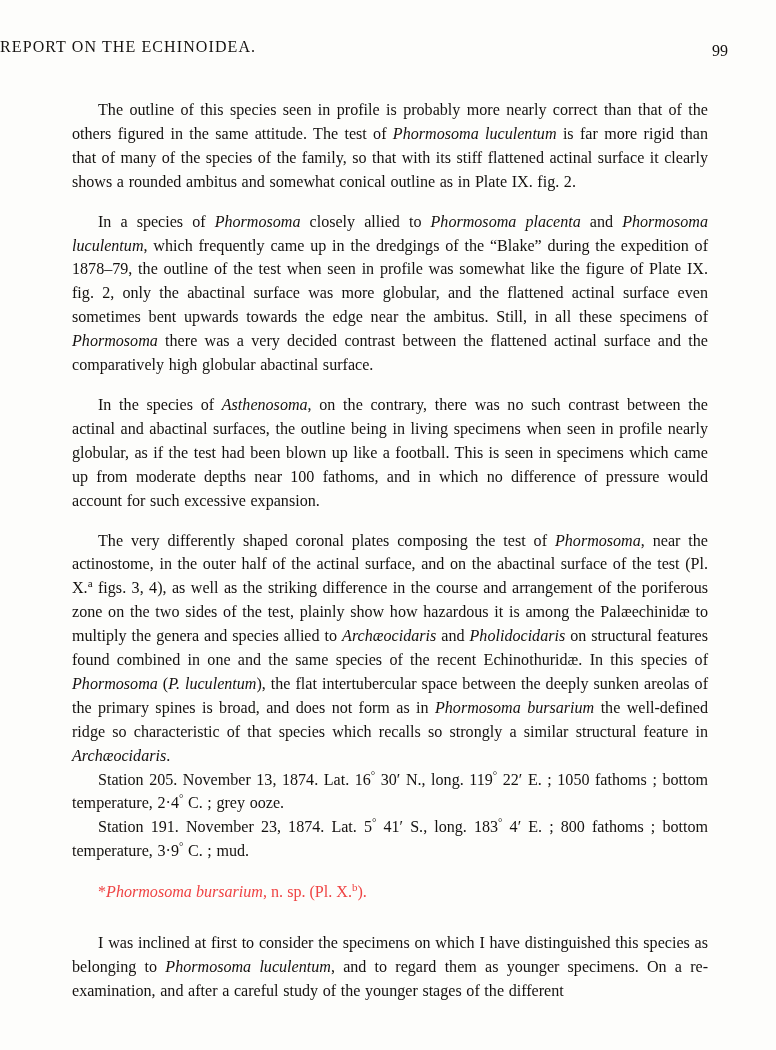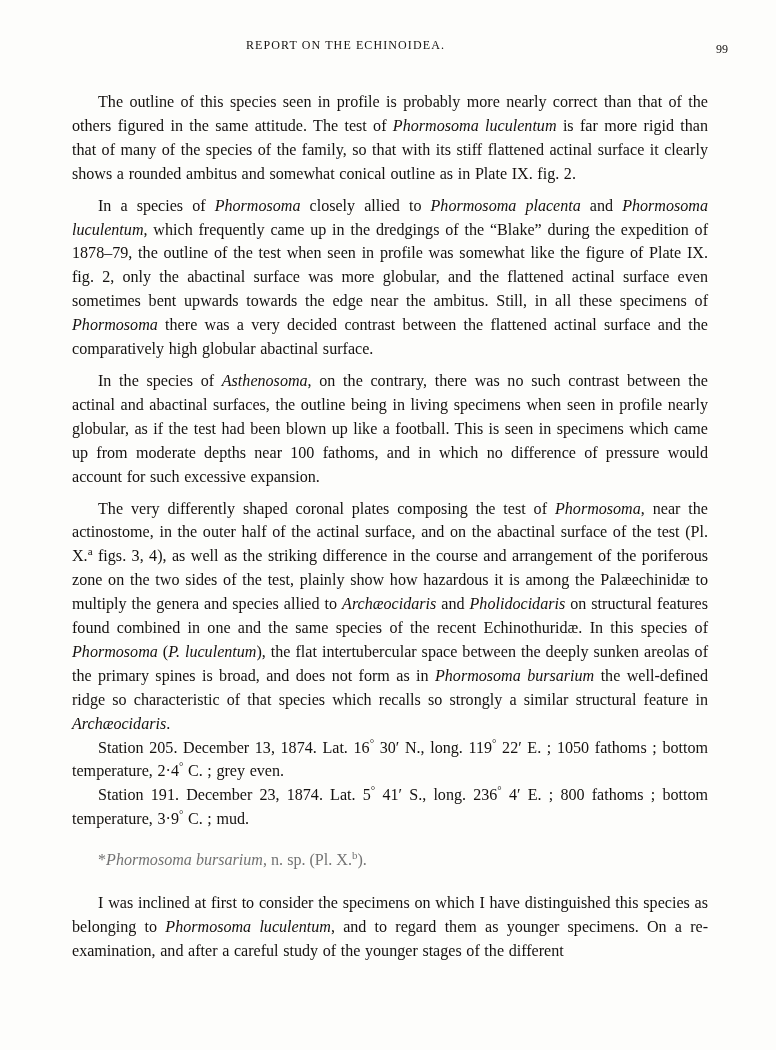--- a/index.html
+++ b/index.html
@@ -28,41 +28,41 @@
     left: 0;
     top: 38px;
     width: 776px;
     height: 24px;
   }
   .running-title {
     position: absolute;
     left: 0;
     top: 0;
     width: 691px;
-    text-align: center;
-    font-size: 12px;
+    text-align: left;
+    font-size: 16px;
     letter-spacing: 1.1px;
     font-variant: normal;
     color: #14110f;
   }
   .page-number {
     position: absolute;
     right: 48px;
     top: 4px;
-    font-size: 12px;
+    font-size: 16px;
     color: #14110f;
   }
   .body-col {
     position: absolute;
     left: 72px;
     top: 82px;
     width: 636px;
   }
   p.para {
-    margin: 8px 0 0 0;
+    margin: 16px 0 0 0;
     font-size: 16.1px;
     line-height: 23.9px;
     text-align: justify;
     text-justify: inter-word;
     color: #14110f;
     text-indent: 26px;
     word-spacing: 0.6px;
   }
   p.station {
     margin: 0;
@@ -73,21 +73,21 @@
     text-indent: 26px;
     word-spacing: 0.6px;
   }
   .spacer-sm { height: 11px; }
   .spacer-md { height: 17px; }
   .heading-sp {
     margin: 0;
     font-size: 16.1px;
     line-height: 23.9px;
     text-indent: 26px;
-    color: #737373;
+    color: #ef4444;
   }
   i, .it { font-style: italic; }
   .sup {
     font-size: 11px;
     vertical-align: super;
     line-height: 0;
   }
   .deg {
     font-size: 11px;
     vertical-align: super;
@@ -104,22 +104,22 @@
     <div class="page-number">99</div>
   </div>
 
   <div class="body-col">
 
     <p class="para"><span>The outline of this species seen in profile is probably more nearly correct than that of the others figured in the same attitude.   The test of </span><i>Phormosoma luculentum</i><span> is far more rigid than that of many of the species of the family, so that with its stiff flattened actinal surface it clearly shows a rounded ambitus and somewhat conical outline as in Plate IX. fig. 2.</span></p>
     <p class="para"><span>In a species of </span><i>Phormosoma</i><span> closely allied to </span><i>Phormosoma placenta</i><span> and </span><i>Phormosoma luculentum</i><span>, which frequently came up in the dredgings of the “Blake” during the expedition of 1878–79, the outline of the test when seen in profile was somewhat like the figure of Plate IX. fig. 2, only the abactinal surface was more globular, and the flattened actinal surface even sometimes bent upwards towards the edge near the ambitus.   Still, in all these specimens of </span><i>Phormosoma</i><span> there was a very decided contrast between the flattened actinal surface and the comparatively high globular abactinal surface.</span></p>
     <p class="para"><span>In the species of </span><i>Asthenosoma</i><span>, on the contrary, there was no such contrast between the actinal and abactinal surfaces, the outline being in living specimens when seen in profile nearly globular, as if the test had been blown up like a football.   This is seen in specimens which came up from moderate depths near 100 fathoms, and in which no difference of pressure would account for such excessive expansion.</span></p>
     <p class="para"><span>The very differently shaped coronal plates composing the test of </span><i>Phormosoma</i><span>, near the actinostome, in the outer half of the actinal surface, and on the abactinal surface of the test (Pl. X.</span><span class="sup">a</span><span> figs. 3, 4), as well as the striking difference in the course and arrangement of the poriferous zone on the two sides of the test, plainly show how hazardous it is among the Palæechinidæ to multiply the genera and species allied to </span><i>Archæocidaris</i><span> and </span><i>Pholidocidaris</i><span> on structural features found combined in one and the same species of the recent Echinothuridæ.   In this species of </span><i>Phormosoma</i><span> (</span><i>P. luculentum</i><span>), the flat intertubercular space between the deeply sunken areolas of the primary spines is broad, and does not form as in </span><i>Phormosoma bursarium</i><span> the well-defined ridge so characteristic of that species which recalls so strongly a similar structural feature in </span><i>Archæocidaris</i><span>.</span></p>
 
-    <p class="station"><span>Station 205.   December 13, 1874.   Lat. 16</span><span class="deg">°</span><span> 30′ N., long.  119</span><span class="deg">°</span><span> 22′ E. ; 1050 fathoms ; bottom temperature, 2·4</span><span class="deg">°</span><span> C. ; grey even.</span></p>
-    <p class="station"><span>Station 191.   December 23, 1874.   Lat. 5</span><span class="deg">°</span><span> 41′ S., long. 236</span><span class="deg">°</span><span> 4′ E. ; 800 fathoms ; bottom temperature, 3·9</span><span class="deg">°</span><span> C. ; mud.</span></p>
+    <p class="station"><span>Station 205.   November 13, 1874.   Lat. 16</span><span class="deg">°</span><span> 30′ N., long.  119</span><span class="deg">°</span><span> 22′ E. ; 1050 fathoms ; bottom temperature, 2·4</span><span class="deg">°</span><span> C. ; grey ooze.</span></p>
+    <p class="station"><span>Station 191.   November 23, 1874.   Lat. 5</span><span class="deg">°</span><span> 41′ S., long. 183</span><span class="deg">°</span><span> 4′ E. ; 800 fathoms ; bottom temperature, 3·9</span><span class="deg">°</span><span> C. ; mud.</span></p>
 
     <div class="spacer-md"></div>
 
     <p class="heading-sp"><span>*</span><i>Phormosoma bursarium</i><span>, n. sp. (Pl. X.</span><span class="sup">b</span><span>).</span></p>
 
     <div class="spacer-sm"></div>
 
     <p class="para"><span>I was inclined at first to consider the specimens on which I have distinguished this species as belonging to </span><i>Phormosoma luculentum</i><span>, and to regard them as younger specimens. On a re-examination, and after a careful study of the younger stages of the different</span></p>
 
   </div>

